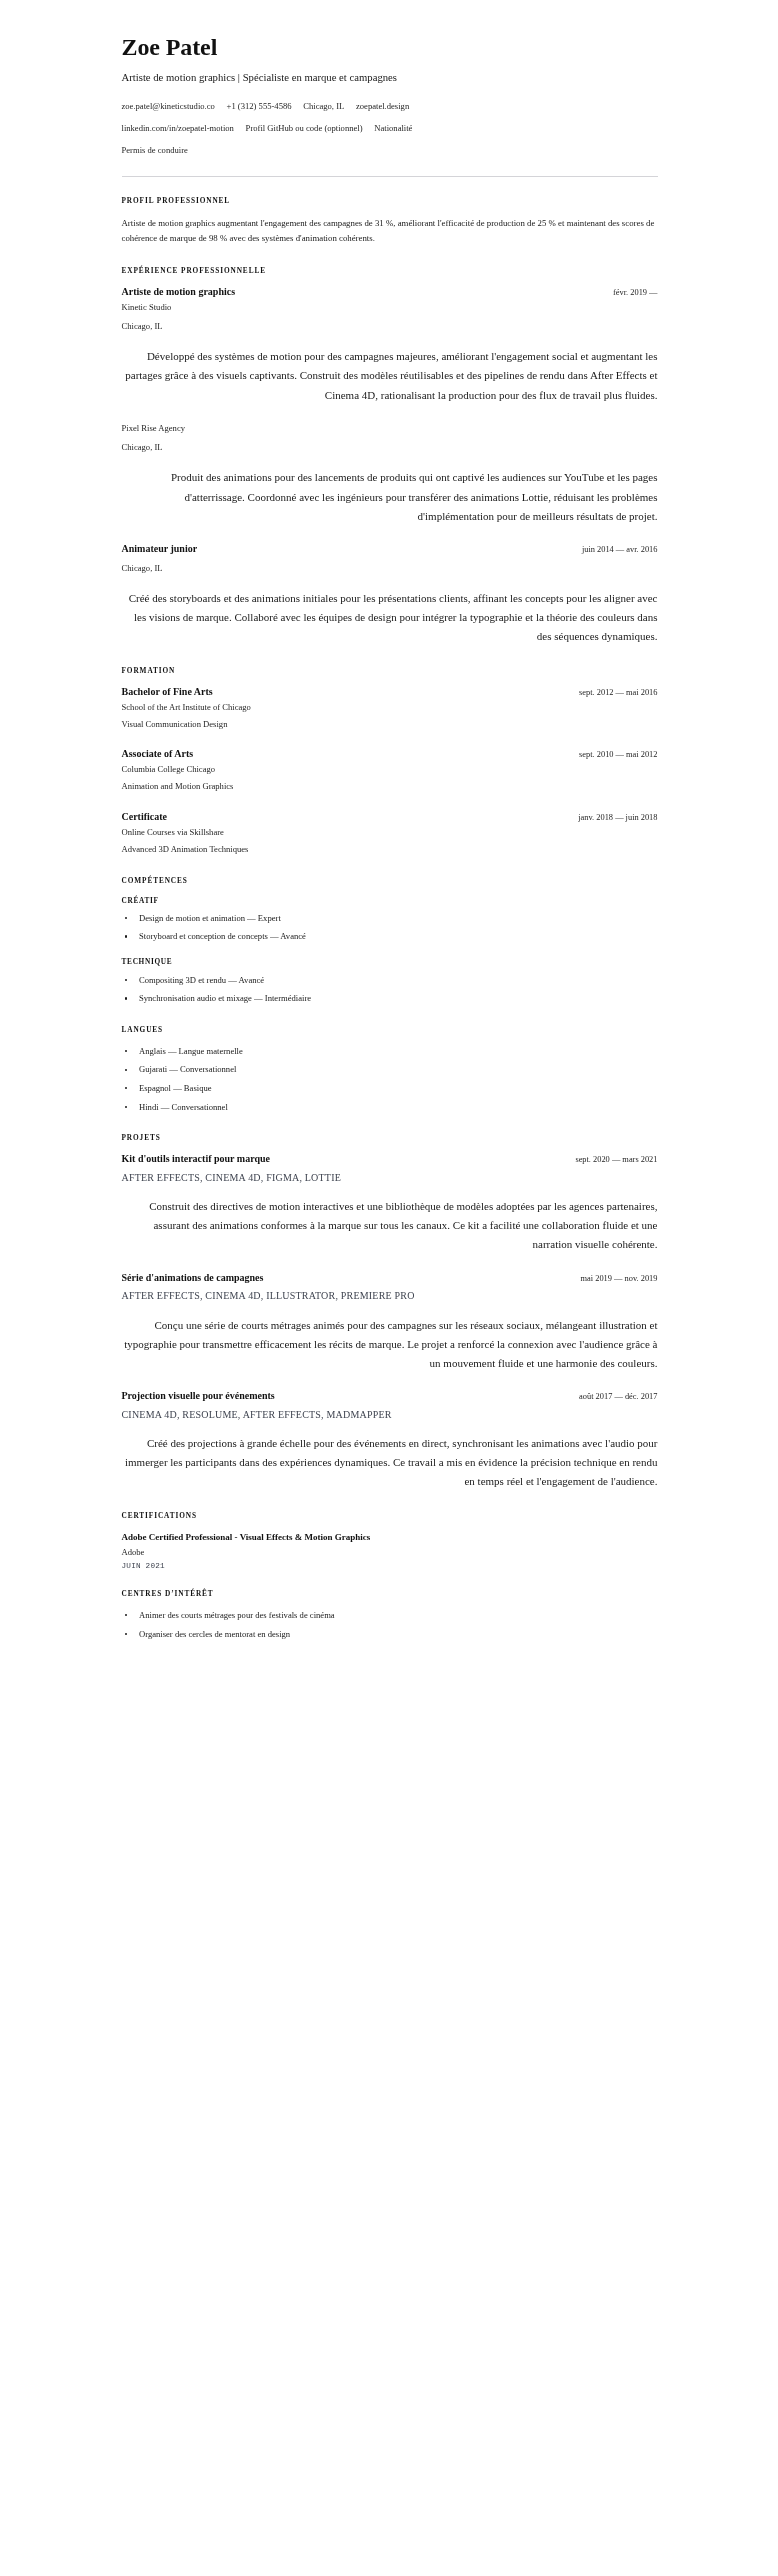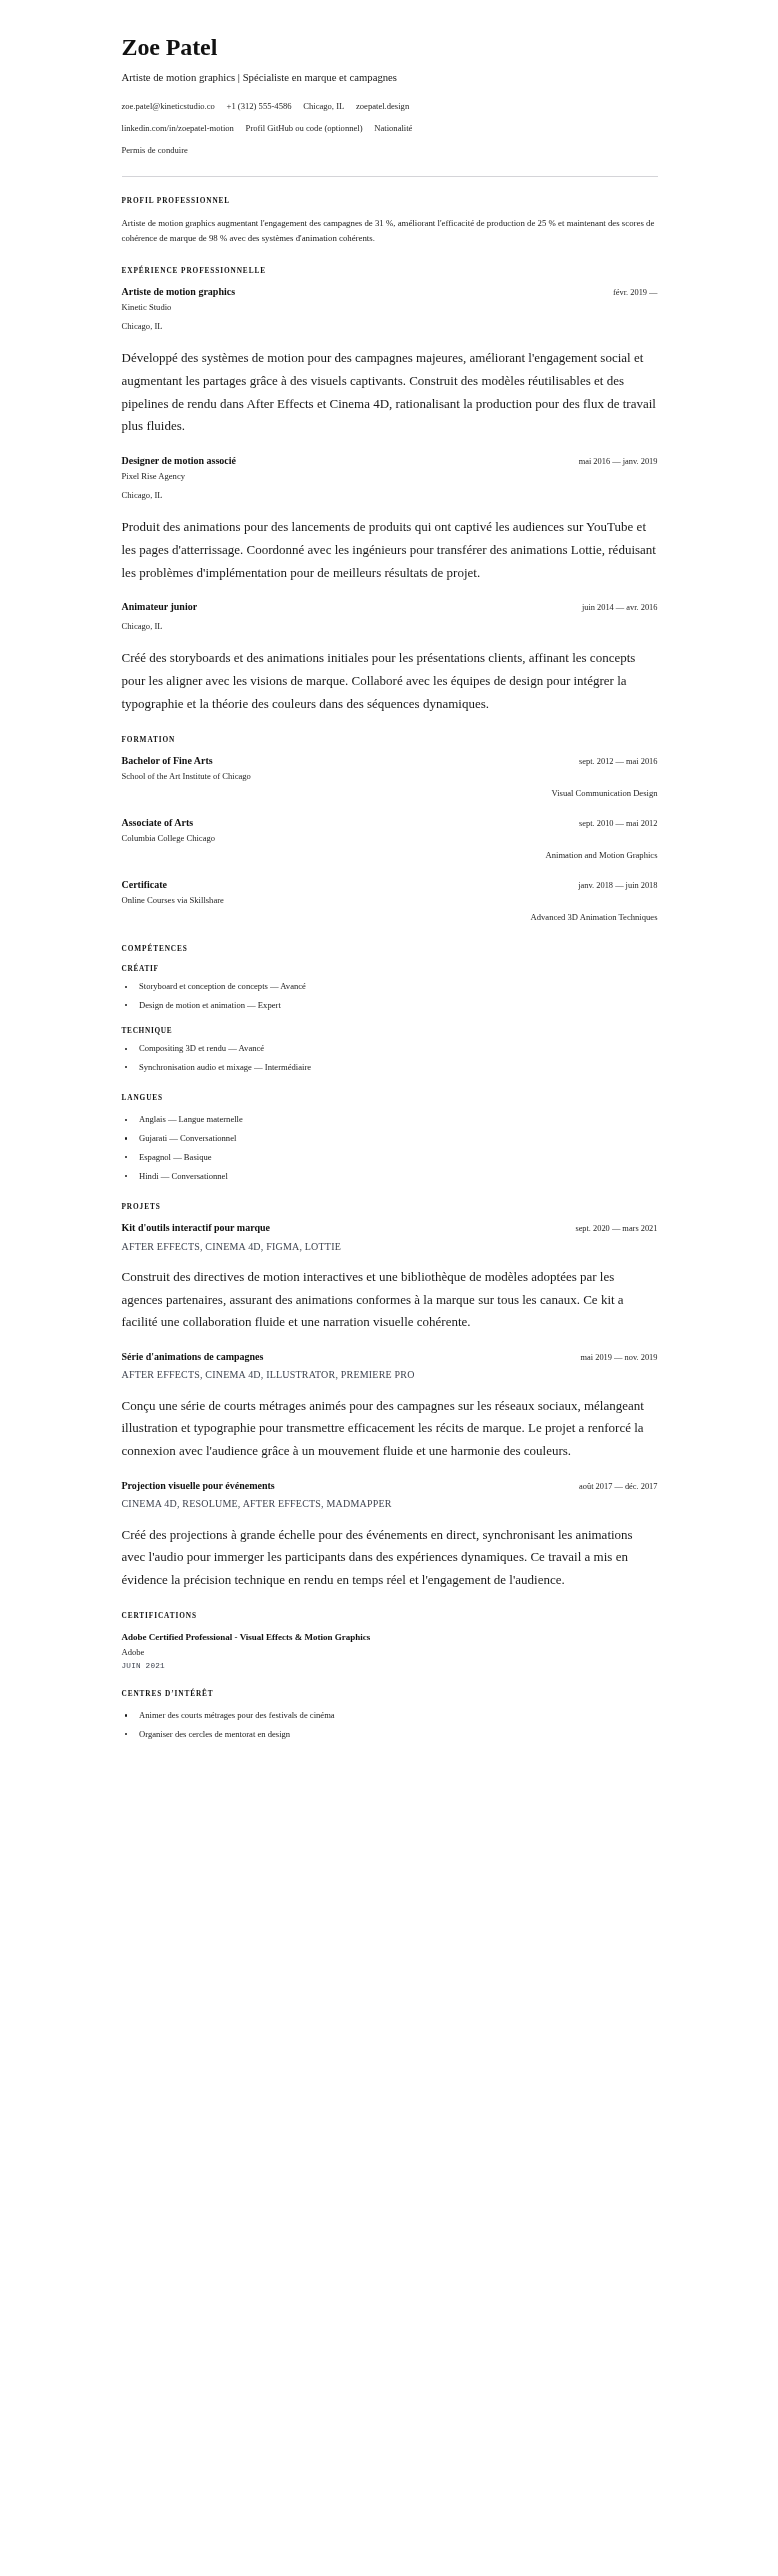--- a/index.html
+++ b/index.html
@@ -109,28 +109,28 @@
     font-size: 8.6px;
     line-height: 1.55;
     margin: 5.8px 0 0 0;
     color: #1f1f1f;
   }
   .entry-sub {
     font-size: 8.6px;
     line-height: 1.55;
     margin: 3.9px 0 0 0;
     color: #1f1f1f;
-    text-align: right;
   }
   .entry-desc {
-    font-size: 13px;
+    font-size: 11px;
     line-height: 1.74;
     margin: 14.3px 0 0 0;
     color: #1a1a1a;
     max-width: 597px;
+    text-align: right;
   }
   .entry-stack {
     font-size: 10px;
     letter-spacing: 0.2px;
     text-transform: uppercase;
     margin: 5.8px 0 0 0;
     color: #3f4450;
   }
 
   
@@ -228,24 +228,20 @@
       <div class="entry-head">
         <h3 class="entry-title">Artiste de motion graphics</h3>
         <span class="entry-date">févr. 2019 —</span>
       </div>
       <p class="entry-org">Kinetic Studio</p>
       <p class="entry-loc">Chicago, IL</p>
       <p class="entry-desc">Développé des systèmes de motion pour des campagnes majeures, améliorant l'engagement social et augmentant les partages grâce à des visuels captivants. Construit des modèles réutilisables et des pipelines de rendu dans After Effects et Cinema 4D, rationalisant la production pour des flux de travail plus fluides.</p>
     </div>
 
     <div class="entry">
-      <div class="entry-head">
-        <h3 class="entry-title">Designer de motion associé</h3>
-        <span class="entry-date">mai 2016 — janv. 2019</span>
-      </div>
       <p class="entry-org">Pixel Rise Agency</p>
       <p class="entry-loc">Chicago, IL</p>
       <p class="entry-desc">Produit des animations pour des lancements de produits qui ont captivé les audiences sur YouTube et les pages d'atterrissage. Coordonné avec les ingénieurs pour transférer des animations Lottie, réduisant les problèmes d'implémentation pour de meilleurs résultats de projet.</p>
     </div>
 
     <div class="entry">
       <div class="entry-head">
         <h3 class="entry-title">Animateur junior</h3>
         <span class="entry-date">juin 2014 — avr. 2016</span>
       </div>
@@ -284,22 +280,22 @@
       <p class="entry-sub">Advanced 3D Animation Techniques</p>
     </div>
   </section>
 
   <section class="section">
     <h2 class="section-title">COMPÉTENCES</h2>
 
     <div class="subsection">
       <h3 class="subsection-title">CRÉATIF</h3>
       <ul class="bullets">
+        <li>Design de motion et animation — Expert</li>
         <li>Storyboard et conception de concepts — Avancé</li>
-        <li>Design de motion et animation — Expert</li>
       </ul>
     </div>
 
     <div class="subsection">
       <h3 class="subsection-title">TECHNIQUE</h3>
       <ul class="bullets">
         <li>Compositing 3D et rendu — Avancé</li>
         <li>Synchronisation audio et mixage — Intermédiaire</li>
       </ul>
     </div>

